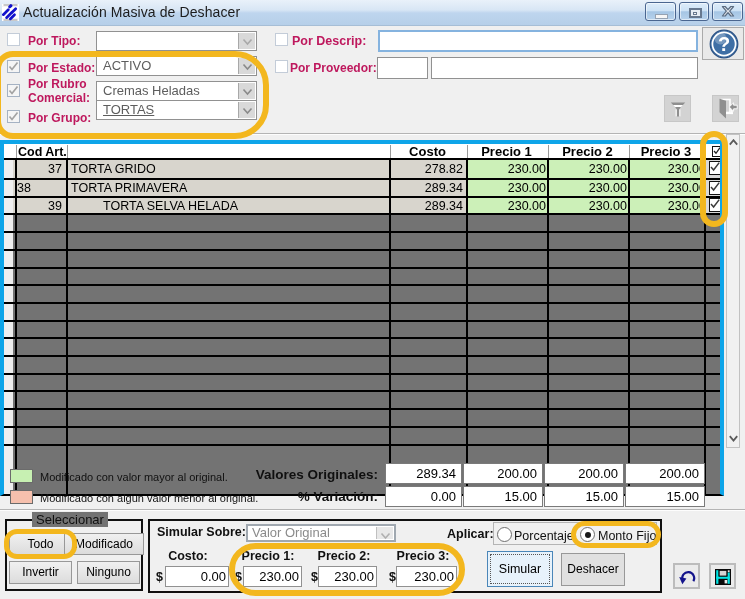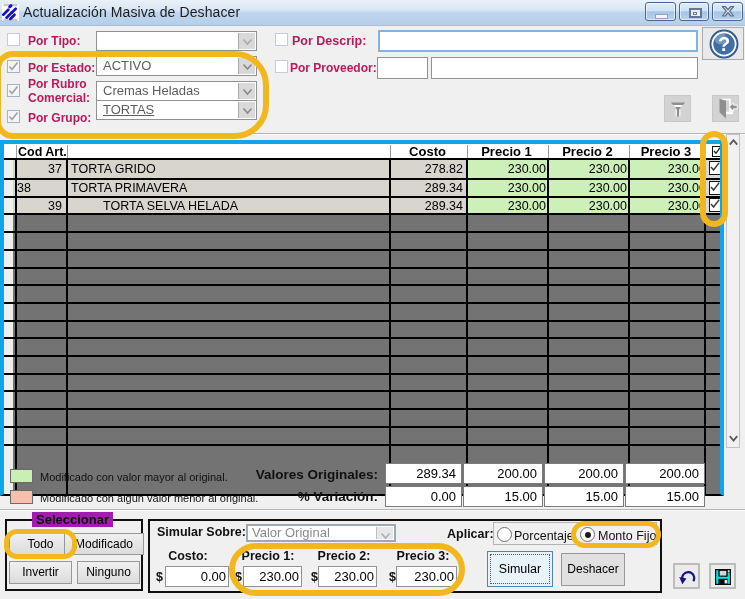--- a/index.html
+++ b/index.html
@@ -15,21 +15,21 @@
 .dda svg { position:absolute; left:3px; top:5px; }
 .inp { position:absolute; background:#fff; border:1px solid #919191; }
 .ann { position:absolute; border:6px solid #f3b71e; border-radius:30px; }
 .hcell { position:absolute; top:1px; height:14px; font-size:13px; font-weight:bold;
   color:#000; text-align:center; line-height:14px; white-space:nowrap; }
 .gbtn { position:absolute; background:#e2e2e2; border:1px solid #989898; font-size:12px;
   color:#000; text-align:center; background:linear-gradient(#f0f0f0,#dcdcdc); }
 .vbox { position:absolute; background:#fff; border:1px solid #7a7a7a; font-size:13px;
   color:#000; text-align:right; }
 .fs { position:absolute; border:2px solid #101010; }
-.leg { position:absolute; font-weight:bold; font-size:13px; color:#101010; background:#a21caf; padding:0 4px; }
+.leg { position:absolute; font-weight:normal; font-size:13px; color:#101010; background:#737373; padding:0 4px; }
 .radio { position:absolute; width:15px; height:15px; border-radius:50%; background:#fff; border:1px solid #6f6f6f; }
 </style></head><body>
 <div id="win">
 
 <div class="ab" style="left:0;top:0;width:745px;height:26px;
  background:linear-gradient(#e9f1fa 0%,#d8e6f5 40%,#bed5ee 52%,#b6cfe9 100%);
  border-bottom:1px solid #a6bed6;"></div>
 <svg class="ab" style="left:2px;top:4px" width="17" height="17" viewBox="0 0 17 17">
 <rect x="0" y="0" width="17" height="17" fill="#fff"></rect>
 <rect x="0" y="0" width="17" height="2.2" fill="#c9c9c9"></rect>

